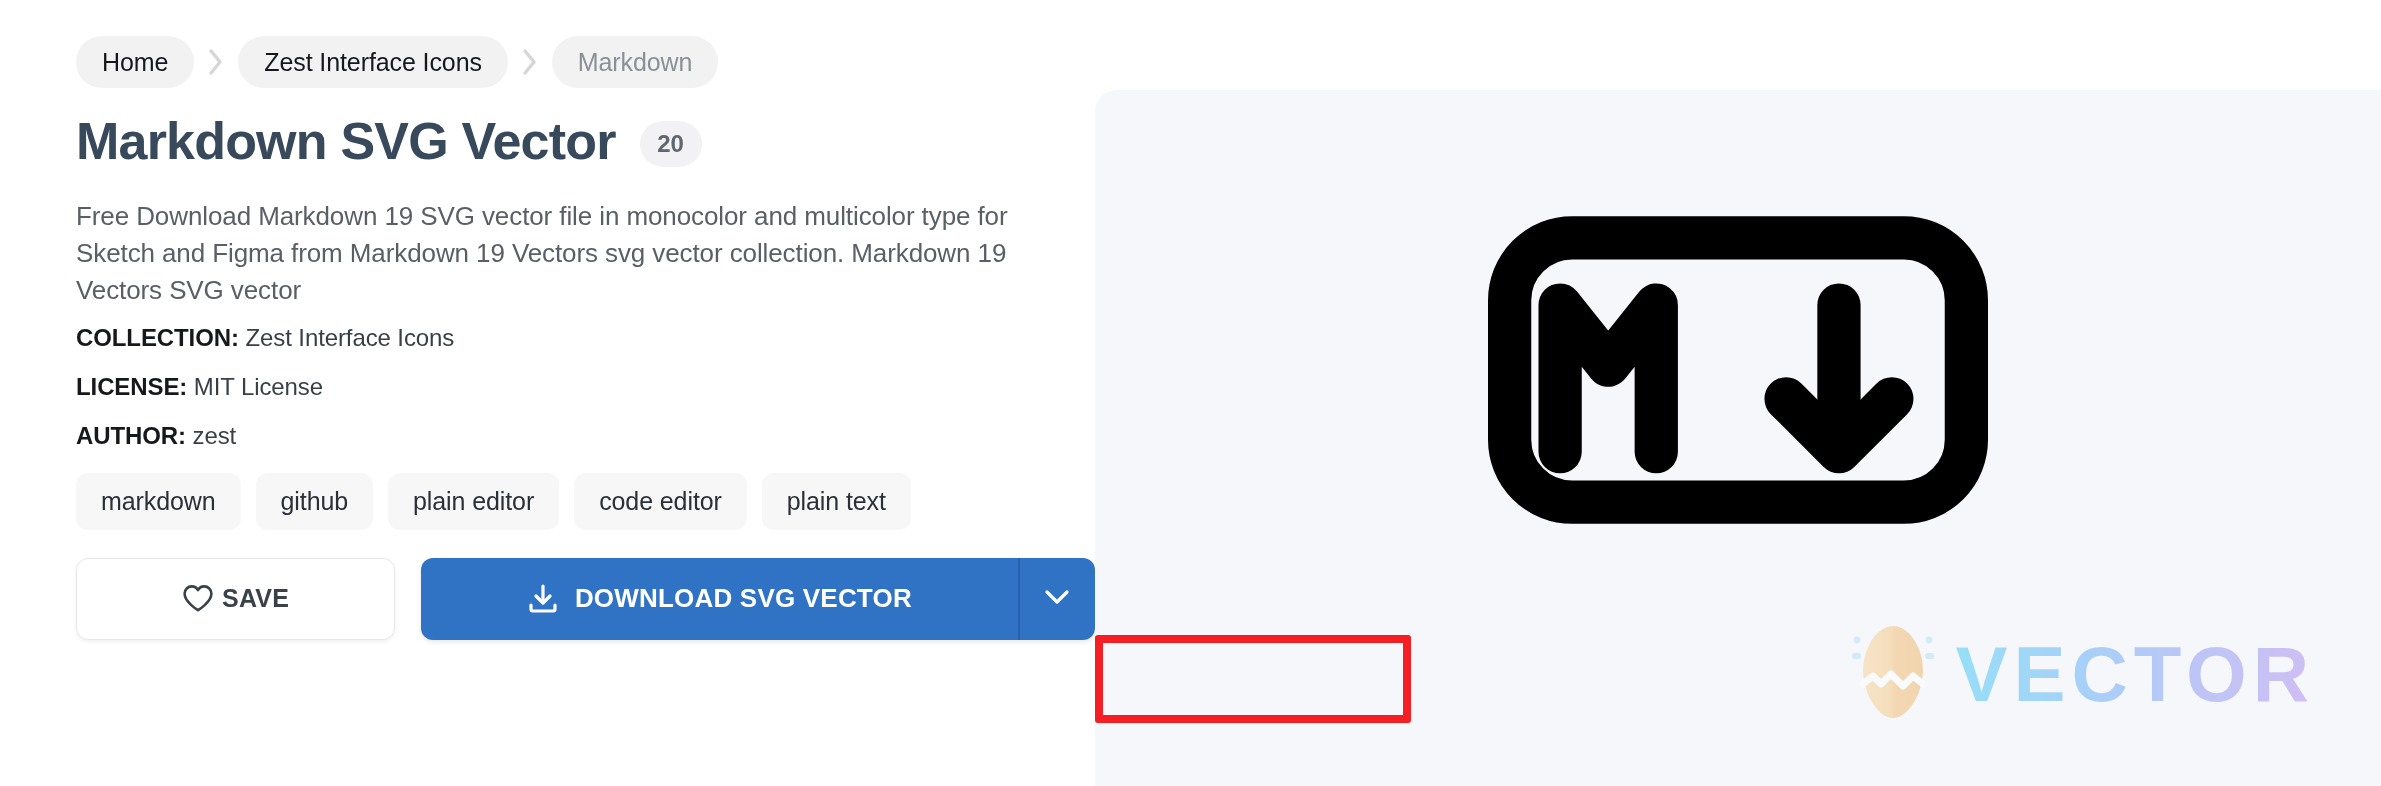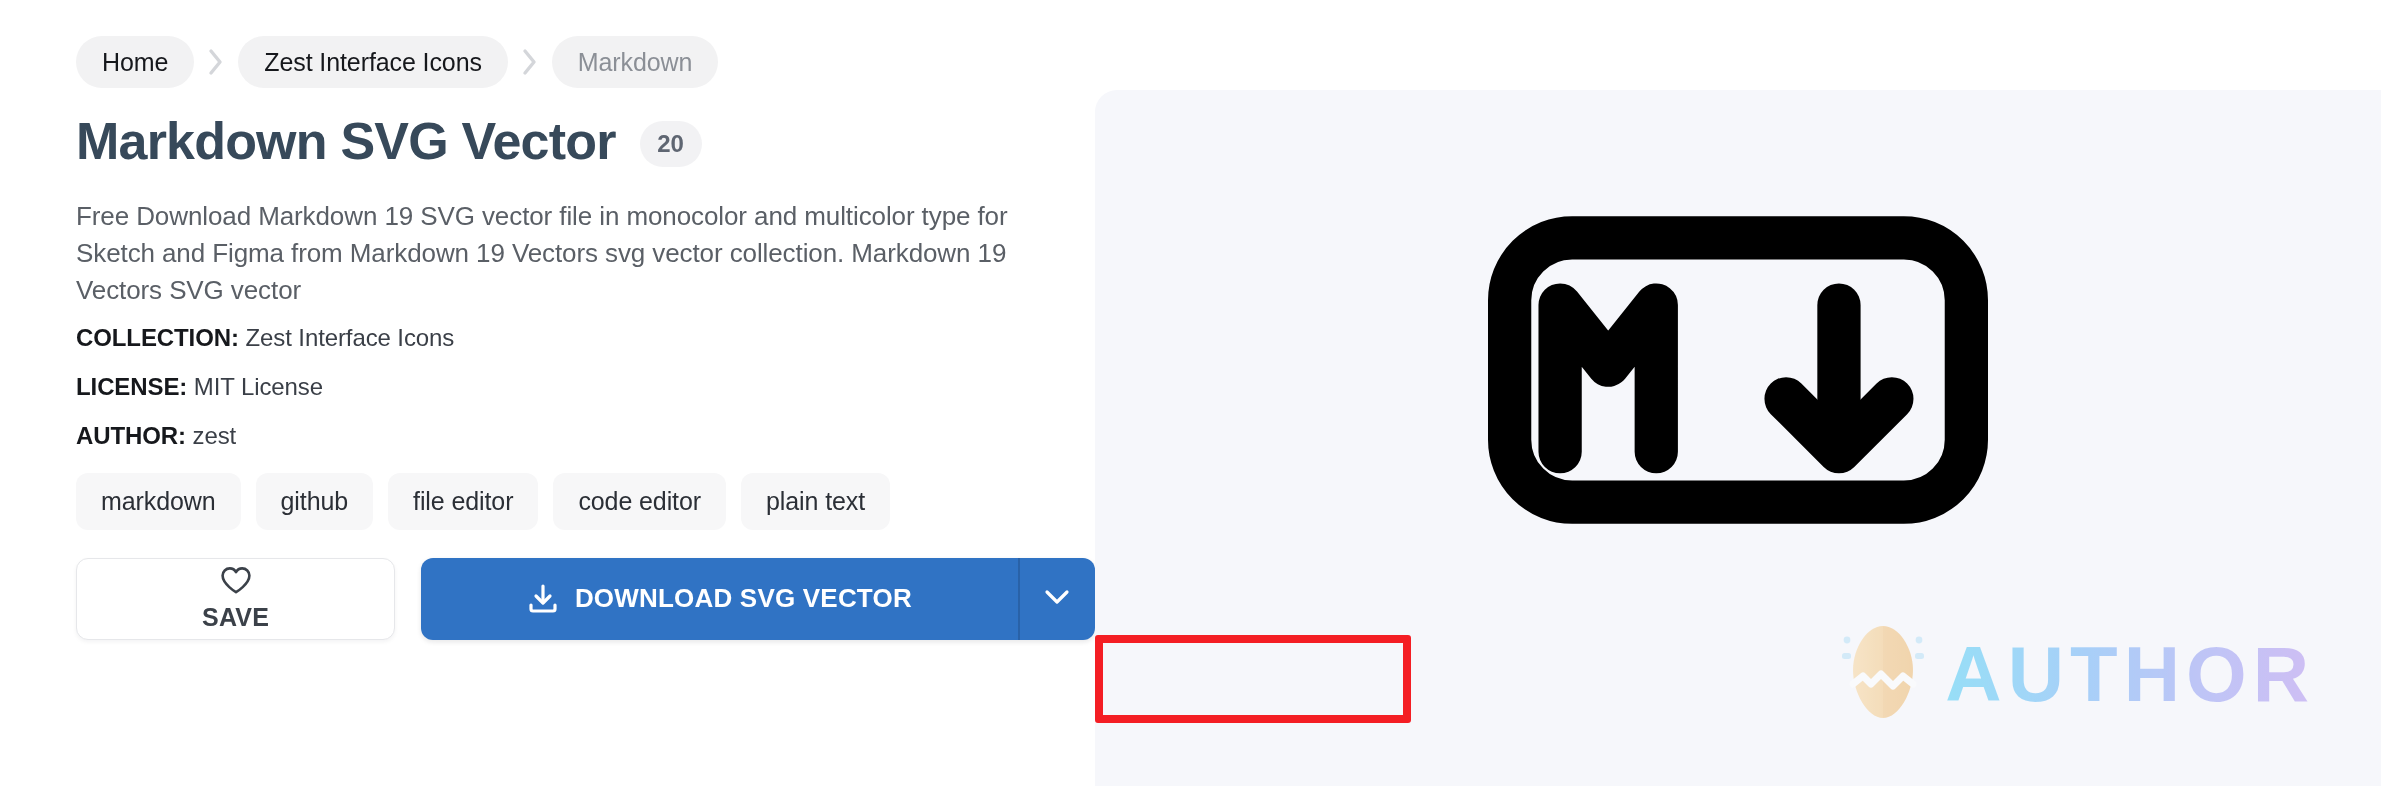--- a/index.html
+++ b/index.html
@@ -157,21 +157,20 @@
     height: 82px;
     border: 1.6px solid #e6e7ea;
     border-radius: 12px;
     background: #ffffff;
     box-shadow: 0 2px 4px rgba(20,24,33,.05);
     cursor: pointer;
     font-size: 25px;
     font-weight: 700;
     color: #3b4149;
     letter-spacing: 0.2px;
-    flex-direction: column;
   }
   .btn-save svg { display: block; }
 
   .download-group {
     display: inline-flex;
     align-items: stretch;
     height: 82px;
     border-radius: 12px;
     background: #3073c4;
     overflow: hidden;
@@ -331,21 +330,21 @@
       </div>
       <div class="meta-line">
         <span class="meta-key">AUTHOR:</span>
         <span class="meta-val">zest</span>
       </div>
     </div>
 
     <div class="tags">
       <a class="tag" href="#">markdown</a>
       <a class="tag" href="#">github</a>
-      <a class="tag" href="#">file editor</a>
+      <a class="tag" href="#">plain editor</a>
       <a class="tag" href="#">code editor</a>
       <a class="tag" href="#">plain text</a>
     </div>
 
     <div class="actions">
 
       <button class="btn-save">
         <span>
           <svg width="32" height="29" viewBox="0 0 32 29" fill="none">
             <path d="M16 26.2 C16 26.2 2.6 18.2 2.6 9.6 C2.6 5.5 5.9 2.4 9.8 2.4
@@ -411,17 +410,17 @@
           </defs>
           <path d="M46 8 C62 8 76 30 76 52 C76 74 62 100 46 100 Z" fill="url(#eggR)"></path>
           <path d="M46 8 C30 8 16 30 16 52 C16 74 30 100 46 100 Z" fill="url(#eggL)"></path>
           <path d="M16 66 L26 58 L34 66 L44 56 L56 68 L66 58 L76 66" stroke="#fbfcfe" stroke-width="7" fill="none" stroke-linecap="round" stroke-linejoin="round"></path>
           <circle cx="10" cy="22" r="3.4" fill="#bfe3f7"></circle>
           <rect x="5" y="35" width="9" height="6" rx="2.5" fill="#bfe3f7"></rect>
           <circle cx="82" cy="22" r="3.4" fill="#bfe3f7"></circle>
           <rect x="78" y="35" width="9" height="6" rx="2.5" fill="#bfe3f7"></rect>
         </svg>
       </span>
-      <span class="wm-text">AUTHOR</span>
+      <span class="wm-text">VECTOR</span>
     </div>
 
   </div>
 </div>
 
 </body></html>

